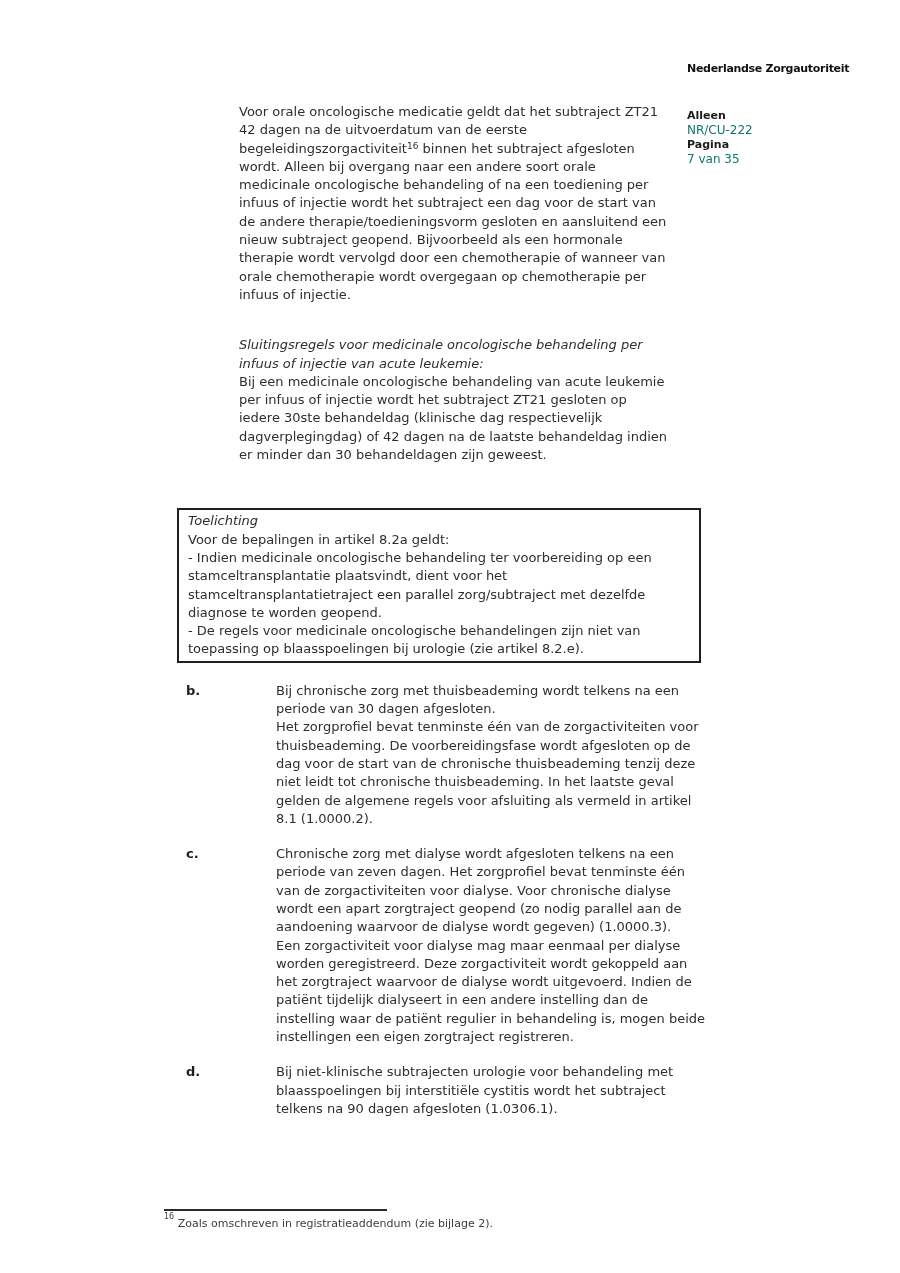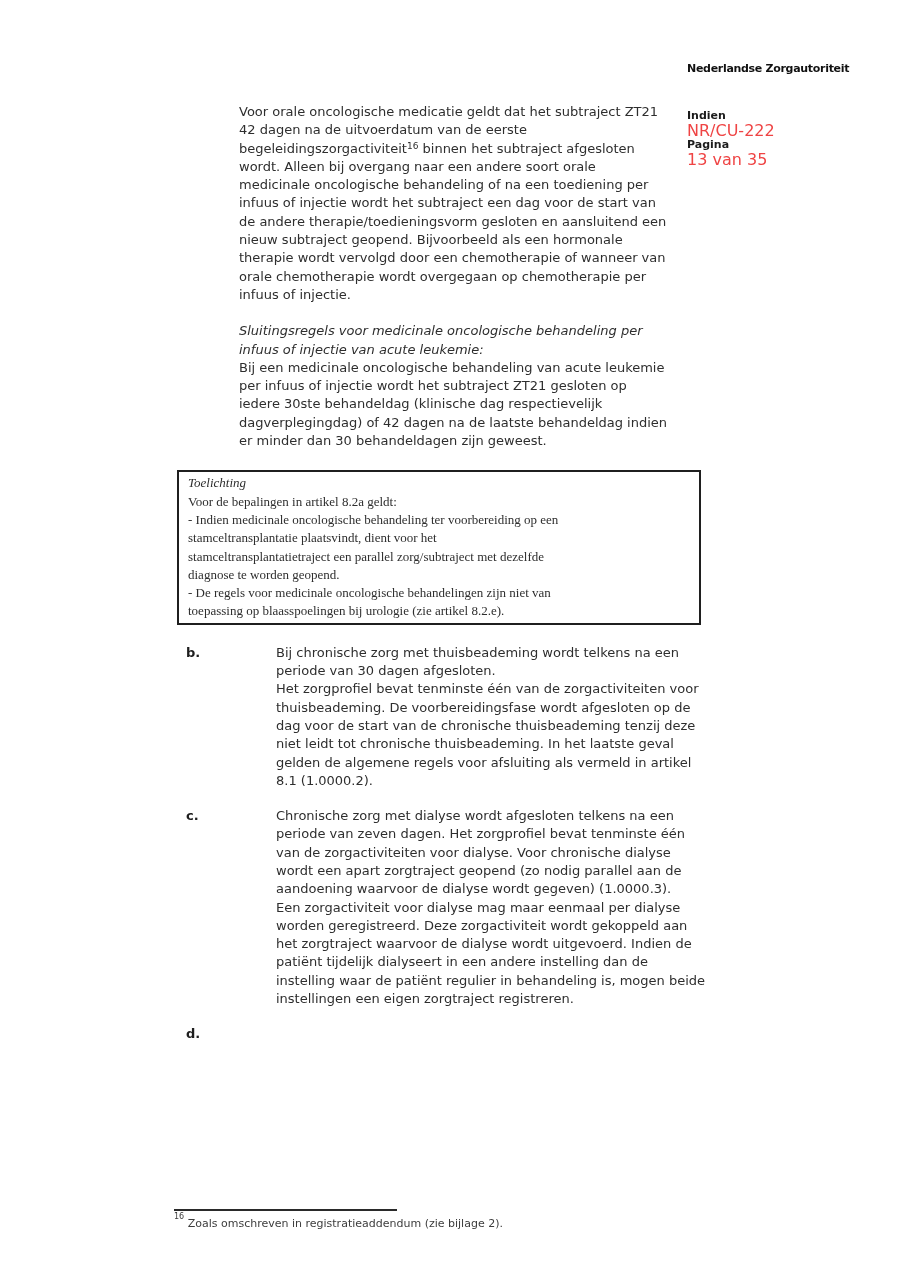--- a/index.html
+++ b/index.html
@@ -15,59 +15,58 @@
   
   .brand {
     position: absolute; left: 687px; top: 62px;
     font-size: 11px; font-weight: bold; color: #111;
     letter-spacing: -0.3px; white-space: nowrap;
   }
 
   
   .meta { position: absolute; left: 687px; top: 109px; }
   .meta .label { font-size: 11px; font-weight: bold; color: #1c1c1c; line-height: 14px; }
-  .meta .value { font-size: 16px; color: #ef4444; line-height: 15px; }
+  .meta .value { font-size: 12px; color: #0f766e; line-height: 15px; }
   .meta .group + .group { }
 
   
   .content {
     position: absolute; left: 177px; top: 103px; width: 532px;
     font-size: 13px; line-height: 18.3px;
   }
   .pre { white-space: pre; }
   .para { margin-left: 62px; }
   .italic { font-style: italic; }
   sup.fn-ref {
     font-size: 9px; vertical-align: baseline;
     position: relative; top: -4px; line-height: 0;
   }
 
-  .section-leukemie { margin-top: 18px; }
+  .section-leukemie { margin-top: 32px; }
 
   .toelichting-box {
-    margin-top: 20px;
+    margin-top: 44px;
     width: 524px;
     border: 2px solid #1f1f1f;
     padding: 2px 4px 2px 9px;
-    font-family: Liberation Serif, serif;
   }
 
   .item { position: relative; }
   .item-b { margin-top: 19px; }
   .item-c { margin-top: 17px; }
   .item-d { margin-top: 17px; }
   .item-label {
     position: absolute; left: 9px; top: 0;
     font-weight: bold; color: #1e1e1e;
   }
   .item-text { margin-left: 99px; }
 
   
   .footnote {
-    position: absolute; left: 174px; top: 1181px;
+    position: absolute; left: 164px; top: 1181px;
     font-size: 11px; color: #3c3c3c; line-height: 14px;
     white-space: pre;
   }
   .footnote-rule {
     width: 223px; height: 0;
     border-top: 2px solid #2a2a2a;
     margin-bottom: 6px;
   }
   sup.fn-mark {
     font-size: 8px; position: relative; top: -3px; line-height: 0;
@@ -75,26 +74,26 @@
 </style>
 </head>
 <body>
 
 <div class="page">
 
   <div class="brand">Nederlandse Zorgautoriteit</div>
 
   <div class="meta">
     <div class="group">
-      <div class="label">Indien</div>
+      <div class="label">Alleen</div>
       <div class="value">NR/CU-222</div>
     </div>
     <div class="group">
       <div class="label">Pagina</div>
-      <div class="value">13 van 35</div>
+      <div class="value">7 van 35</div>
     </div>
   </div>
 
   <div class="content">
 
     <div class="para pre"><span>Voor orale oncologische medicatie geldt dat het subtraject ZT21
 42 dagen na de uitvoerdatum van de eerste
 begeleidingszorgactiviteit</span><sup class="fn-ref">16</sup><span> binnen het subtraject afgesloten
 wordt. Alleen bij overgang naar een andere soort orale
 medicinale oncologische behandeling of na een toediening per
@@ -148,20 +147,23 @@
 Een zorgactiviteit voor dialyse mag maar eenmaal per dialyse
 worden geregistreerd. Deze zorgactiviteit wordt gekoppeld aan
 het zorgtraject waarvoor de dialyse wordt uitgevoerd. Indien de
 patiënt tijdelijk dialyseert in een andere instelling dan de
 instelling waar de patiënt regulier in behandeling is, mogen beide
 instellingen een eigen zorgtraject registreren.</div>
     </div>
 
     <div class="item item-d">
       <span class="item-label">d.</span>
+      <div class="item-text pre">Bij niet-klinische subtrajecten urologie voor behandeling met
+blaasspoelingen bij interstitiële cystitis wordt het subtraject
+telkens na 90 dagen afgesloten (1.0306.1).</div>
     </div>
 
   </div>
 
   <div class="footnote">
     <div class="footnote-rule"></div><sup class="fn-mark">16</sup><span> Zoals omschreven in registratieaddendum (zie bijlage 2).</span>
   </div>
 
 </div>
 

